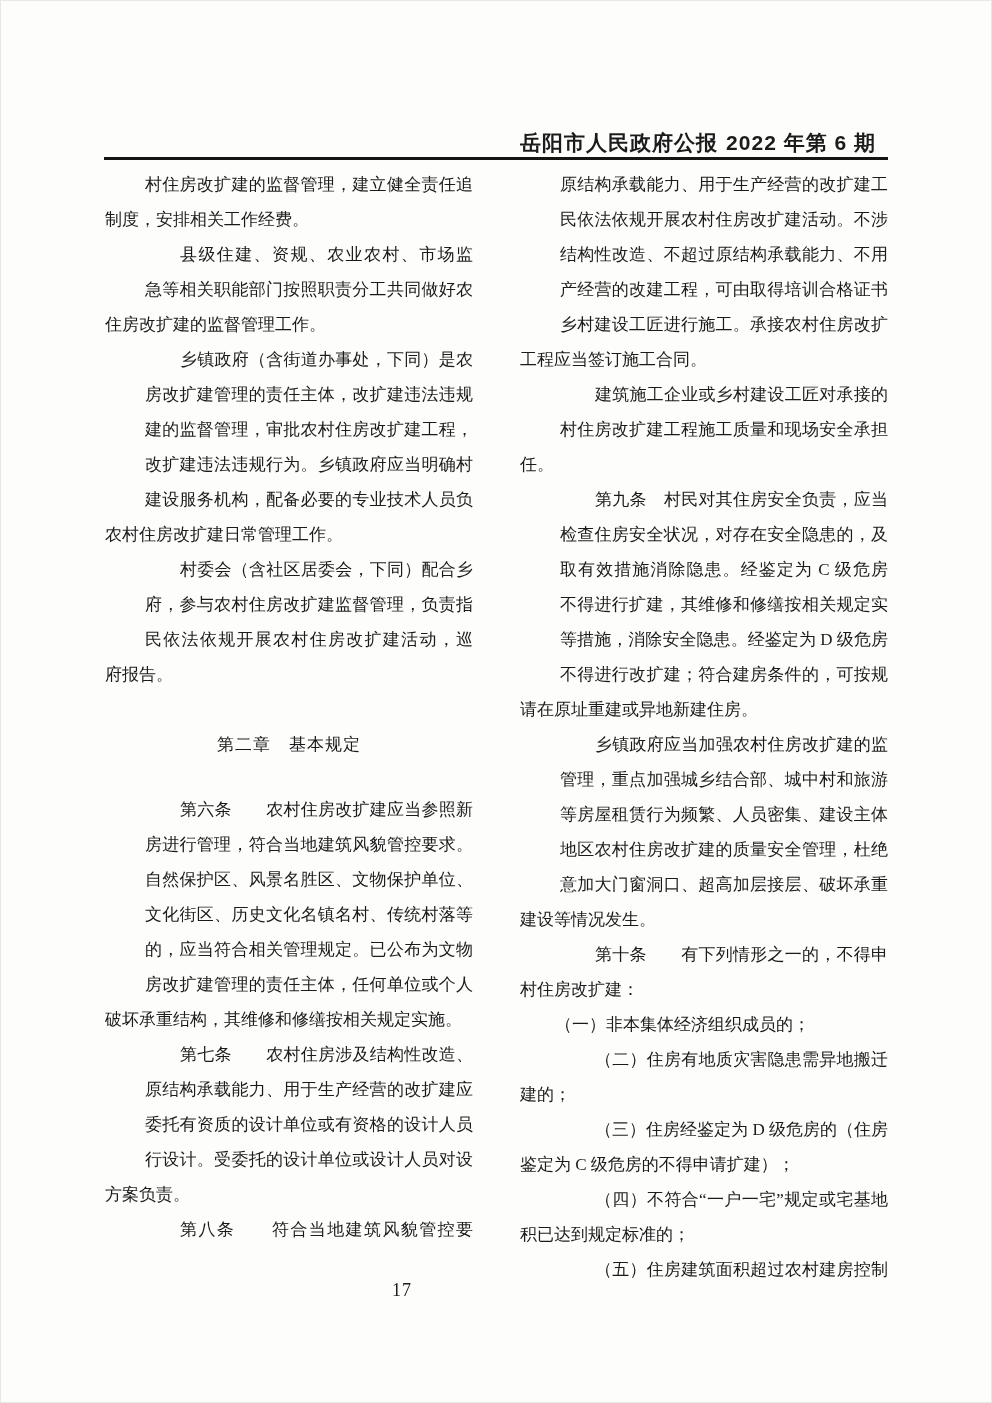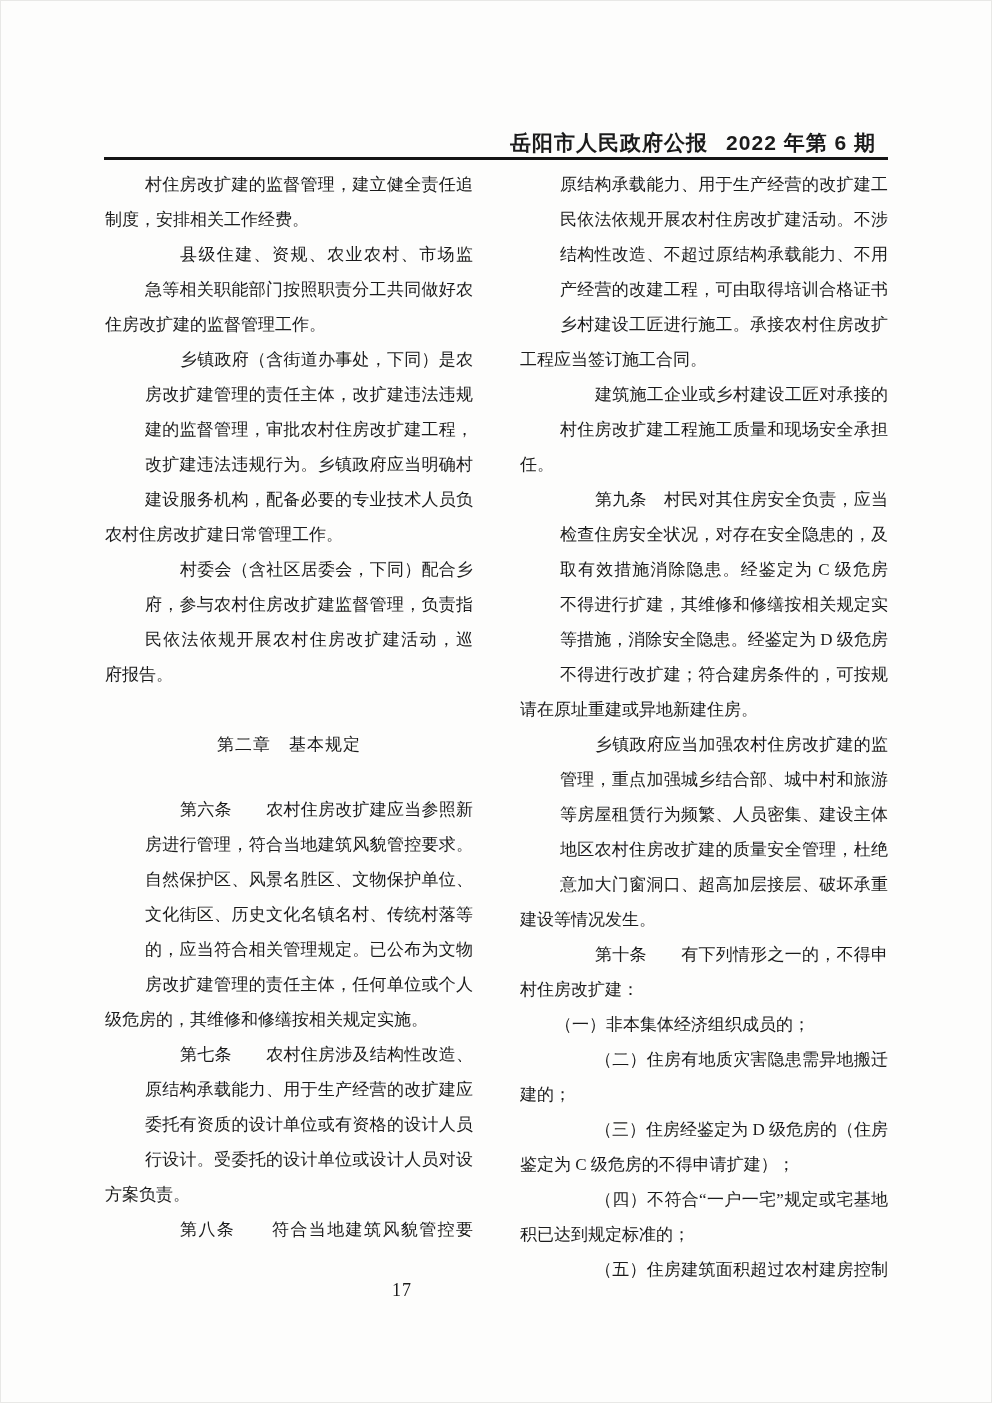--- a/index.html
+++ b/index.html
@@ -22,21 +22,21 @@
     height: 28px;
     text-align: right;
     padding-right: 12px;
     box-sizing: border-box;
     font-family: "Liberation Sans", "DejaVu Sans", sans-serif;
     font-weight: 600;
     font-size: 21px;
     letter-spacing: 1px;
     white-space: nowrap;
   }
-  .header-row .issue { margin-left: 18px; }
+  .header-row .issue { margin-left: 8px; }
   .header-rule {
     position: absolute;
     left: 104px;
     width: 784px;
     top: 157px;
     height: 3px;
     background: #151515;
   }
   .col {
     position: absolute;
@@ -105,21 +105,21 @@
       <div class="line j">府，参与农村住房改扩建监督管理，负责指导村</div>
       <div class="line j">民依法依规开展农村住房改扩建活动，巡查、发</div>
       <div class="line">府报告。</div>
       <div class="line heading">第二章　基本规定</div>
       <div class="line j indent">第六条　　农村住房改扩建应当参照新建住</div>
       <div class="line j">房进行管理，符合当地建筑风貌管控要求。位于</div>
       <div class="line j">自然保护区、风景名胜区、文物保护单位、历史</div>
       <div class="line j">文化街区、历史文化名镇名村、传统村落等区域</div>
       <div class="line j">的，应当符合相关管理规定。已公布为文物保护</div>
       <div class="line j">房改扩建管理的责任主体，任何单位或个人不得</div>
-      <div class="line">级危房的，其维修和修缮按相关规定实施。</div>
+      <div class="line">破坏承重结构，其维修和修缮按相关规定实施。</div>
       <div class="line j indent">第七条　　农村住房涉及结构性改造、超过</div>
       <div class="line j">原结构承载能力、用于生产经营的改扩建应当</div>
       <div class="line j">委托有资质的设计单位或有资格的设计人员进</div>
       <div class="line j">行设计。受委托的设计单位或设计人员对设计</div>
       <div class="line">方案负责。</div>
       <div class="line j indent">第八条　　符合当地建筑风貌管控要求、超过</div>
     </div>
 
   <div class="col col-right">
       <div class="line j">原结构承载能力、用于生产经营的改扩建工程，</div>

